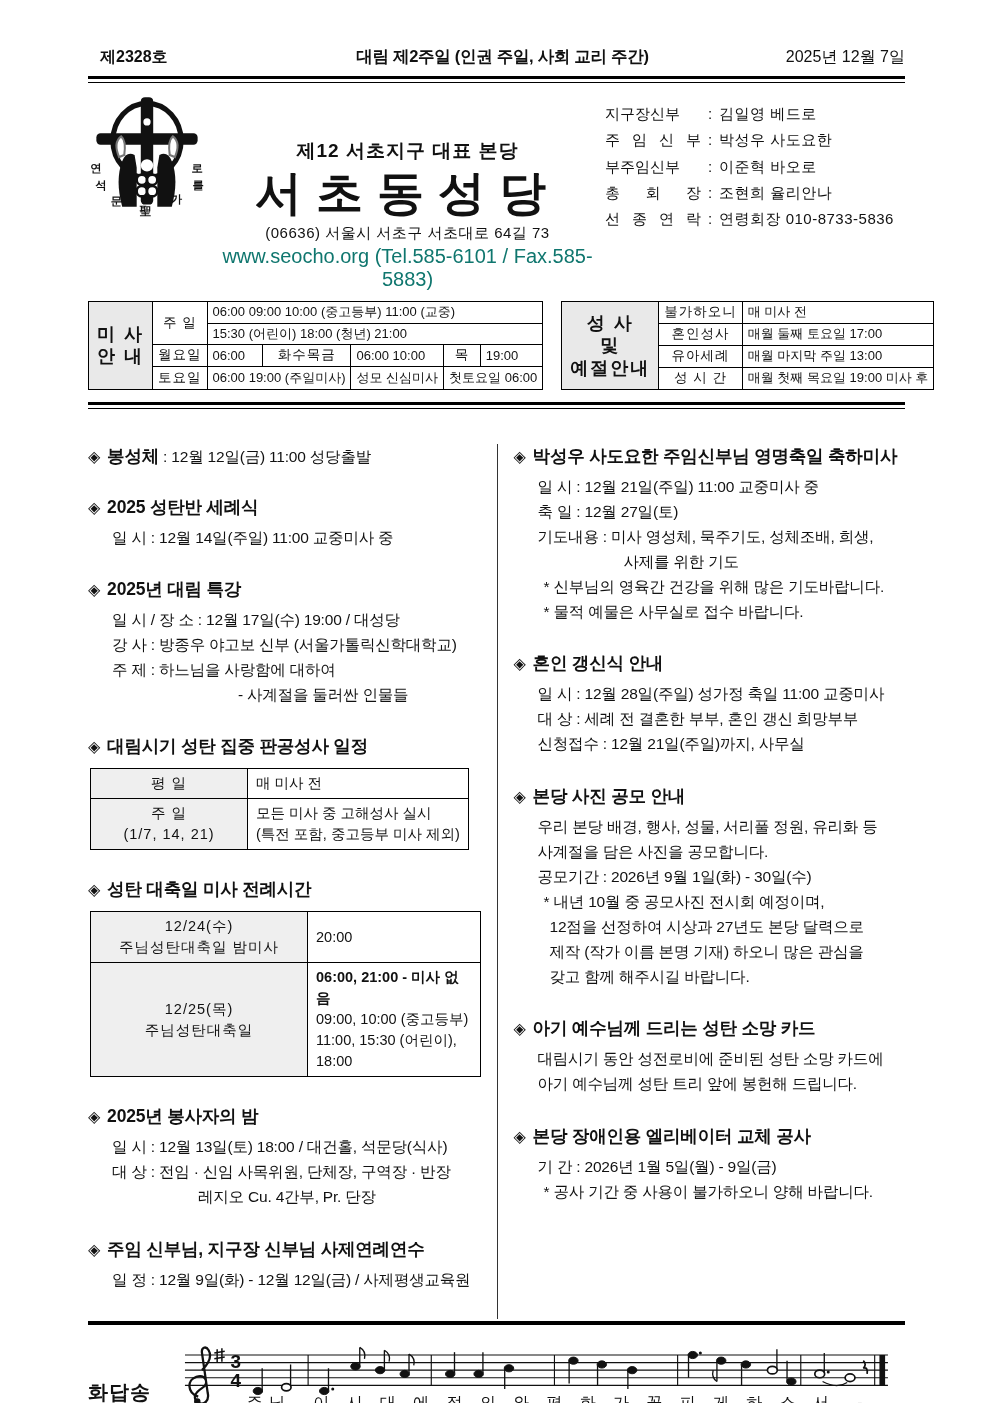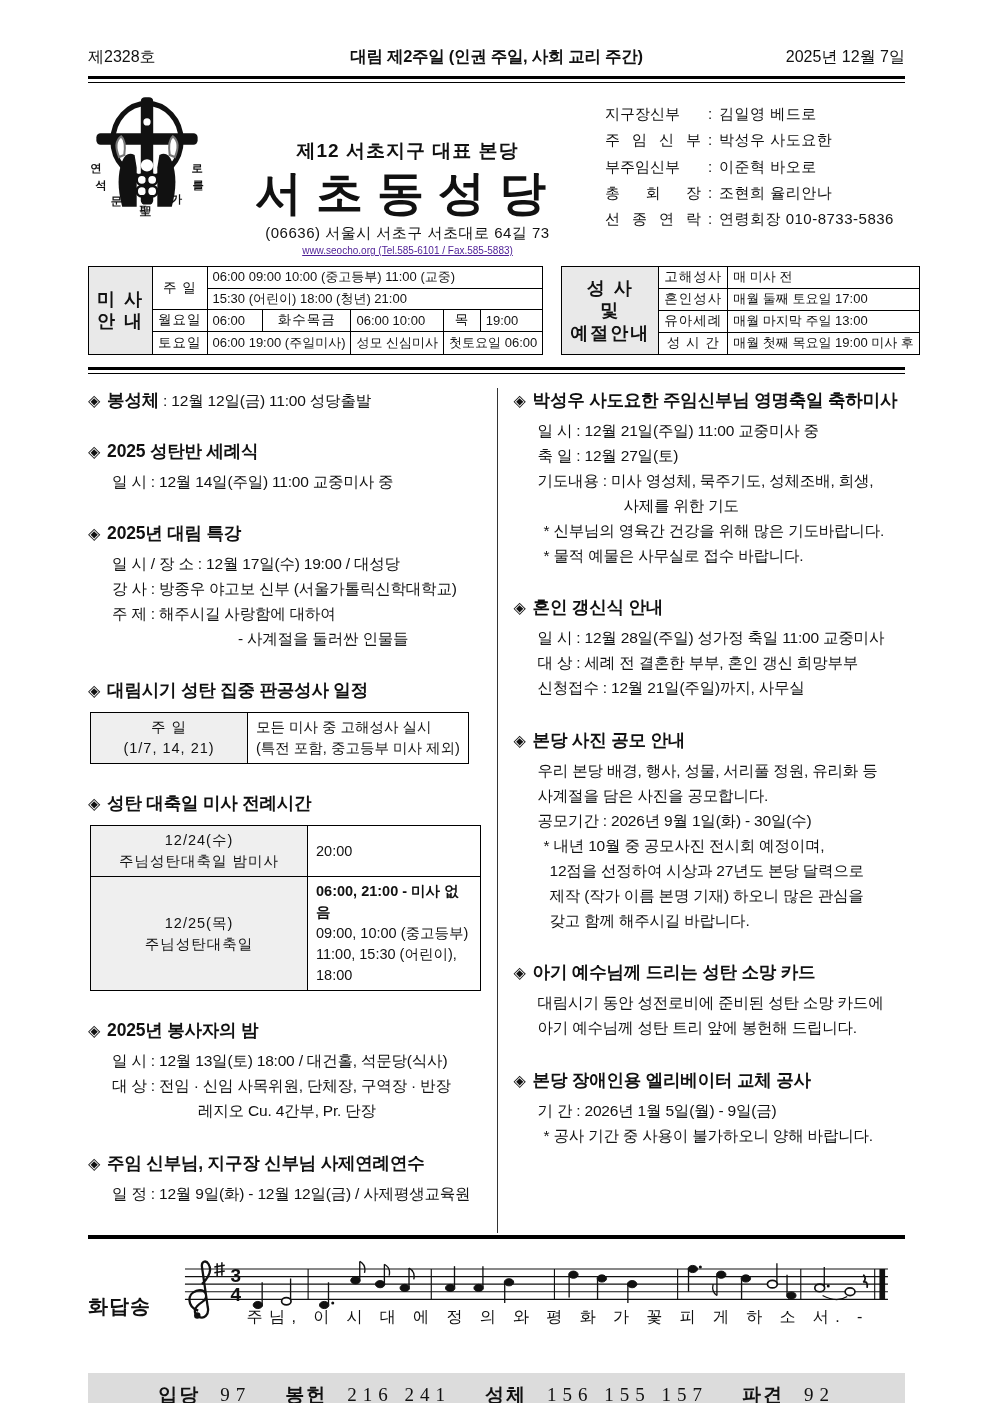--- a/index.html
+++ b/index.html
@@ -3,51 +3,51 @@
 <meta charset="utf-8">
 <style>
   html,body{margin:0;padding:0;background:#888;}
   .page{
     width:992px;height:1403px;margin:0 auto;background:#fff;color:#111;
     font-family:"Liberation Sans","DejaVu Sans",sans-serif;
     position:relative;box-sizing:border-box;padding:46px 87px 0 88px;overflow:hidden;
   }
   
   .top-header{display:flex;align-items:baseline;font-size:16px;margin-bottom:8px;}
-  .top-header .issue{width:170px;font-weight:400;}
+  .top-header .issue{width:170px;font-weight:700;margin-left:12px;}
   .top-header .title{flex:1;text-align:center;font-weight:bold;font-size:16.5px;letter-spacing:-0.3px;}
   .top-header .date{width:170px;text-align:right;}
   .double-rule{border-top:3px solid #000;border-bottom:1.5px solid #000;height:3px;}
   
   .masthead{display:flex;margin:10px 0 10px 0;}
   .logo-box{width:122px;flex:0 0 122px;}
   .mast-center{flex:1;text-align:center;padding-top:2px;margin-top:43px;}
   .district{font-weight:bold;font-size:19px;letter-spacing:1px;}
   .church-name{font-weight:bold;font-size:47px;letter-spacing:14px;line-height:1.15;margin:2px 0 4px 0;}
   .address{font-size:15px;letter-spacing:0.5px;}
-  .contact{font-size:10px;color:#4c1d95;margin-top:2px;text-decoration:underline;}
+  .contact{font-size:20px;color:#0f766e;margin-top:2px;}
   .clergy{flex:0 0 300px;font-size:15px;padding-top:8px;}
   .clergy-row{display:flex;line-height:1.75;}
   .clergy-role{width:96px;display:inline-block;text-align:justify;text-align-last:justify;}
   .clergy-colon{width:18px;text-align:center;}
   .clergy-name{flex:1;letter-spacing:0.5px;}
   
   .info-tables{display:flex;gap:18px;margin-bottom:12px;}
   table{border-collapse:collapse;}
   .info-tables table{font-size:13px;line-height:1.25;}
   .info-tables td{border:1.5px solid #000;padding:2px 5px;white-space:nowrap;}
   td.hdr{background:#e9e9e9;font-weight:bold;font-size:18px;text-align:center;letter-spacing:2px;padding:2px 8px;}
   td.day{text-align:center;font-size:13.5px;letter-spacing:1px;}
   .mass-table{width:420px;}
   .sac-table{flex:1;}
   .sac-table td.lbl{text-align:center;letter-spacing:1px;font-size:13.5px;}
   
   .col-rule{border-top:3px solid #000;border-bottom:1.5px solid #000;height:3px;margin-bottom:14px;}
   .columns{display:flex;min-height:838px;}
-  .col{width:50%;box-sizing:border-box;}
+  .col{width:50%;box-sizing:border-box;margin-top:21px;}
   .col-left{padding-right:16px;}
   .col-right{border-left:1.5px solid #333;padding-left:16px;}
   .sec{margin-bottom:27px;}
   .sec-head{font-weight:bold;font-size:17.5px;letter-spacing:-0.2px;margin-bottom:6px;}
   .bullet{font-size:16px;margin-right:7px;}
   .line{font-size:15.5px;line-height:1.62;padding-left:24px;letter-spacing:-0.2px;}
   .line.ind2{padding-left:110px;}
   .line.ind3{padding-left:150px;}
   .line.star{padding-left:30px;}
   .line.ind1{padding-left:36px;}
@@ -177,21 +177,21 @@
       </table>
 
     <table class="sac-table">
       <tbody>
           <tr>
         <td class="hdr" rowspan="4">
           <div>성 사</div>
           <div>및</div>
           <div>예절안내</div>
         </td>
-        <td class="lbl">고해성사</td>
+        <td class="lbl">불가하오니</td>
         <td>매 미사 전</td>
       </tr>
       <tr>
         <td class="lbl">혼인성사</td>
         <td>매월 둘째 토요일 17:00</td>
       </tr>
       <tr>
         <td class="lbl">유아세례</td>
         <td>매월 마지막 주일 13:00</td>
       </tr>
@@ -221,30 +221,34 @@
         </div>
         <div class="line">일 시 : 12월 14일(주일) 11:00 교중미사 중</div>
       </div>
 
       <div class="sec">
         <div class="sec-head">
           <span class="bullet">◈</span><span>2025년 대림 특강</span>
         </div>
         <div class="line">일 시 / 장 소 : 12월 17일(수) 19:00 / 대성당</div>
         <div class="line">강 사 : 방종우 야고보 신부 (서울가톨릭신학대학교)</div>
-        <div class="line">주 제 : 해주시길 사랑함에 대하여</div>
+        <div class="line">주 제 : 하느님을 사랑함에 대하여</div>
         <div class="line ind3">- 사계절을 둘러싼 인물들</div>
       </div>
 
       <div class="sec">
         <div class="sec-head">
           <span class="bullet">◈</span><span>대림시기 성탄 집중 판공성사 일정</span>
         </div>
         <table class="pen-table">
           <tbody>
+              <tr>
+            <td class="lbl">평  일</td>
+            <td>매 미사 전</td>
+          </tr>
           <tr>
             <td class="lbl">
               <div>주  일</div>
               <div>(1/7, 14, 21)</div>
             </td>
             <td>
               <div>모든 미사 중 고해성사 실시</div>
               <div>(특전 포함, 중고등부 미사 제외)</div>
             </td>
           </tr>

